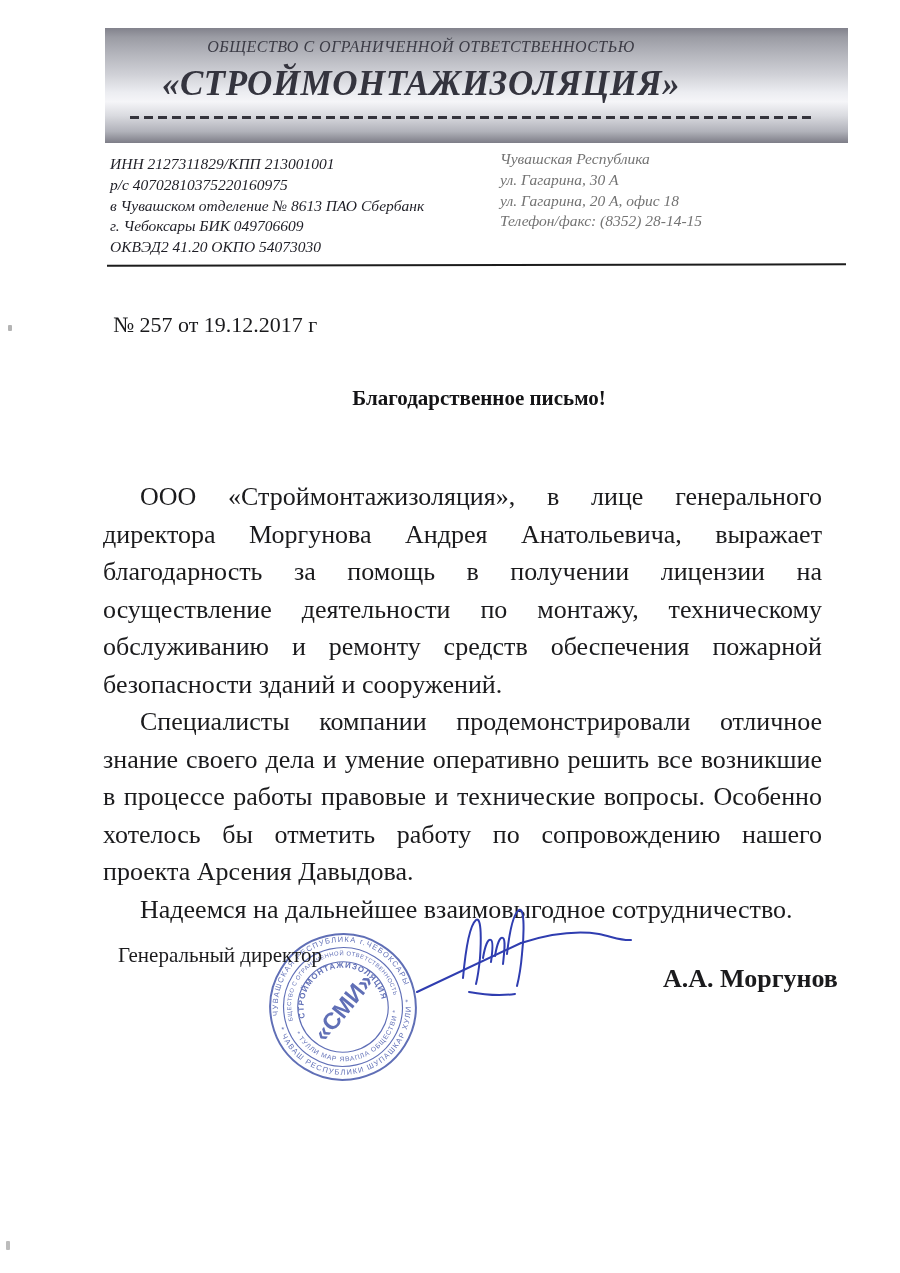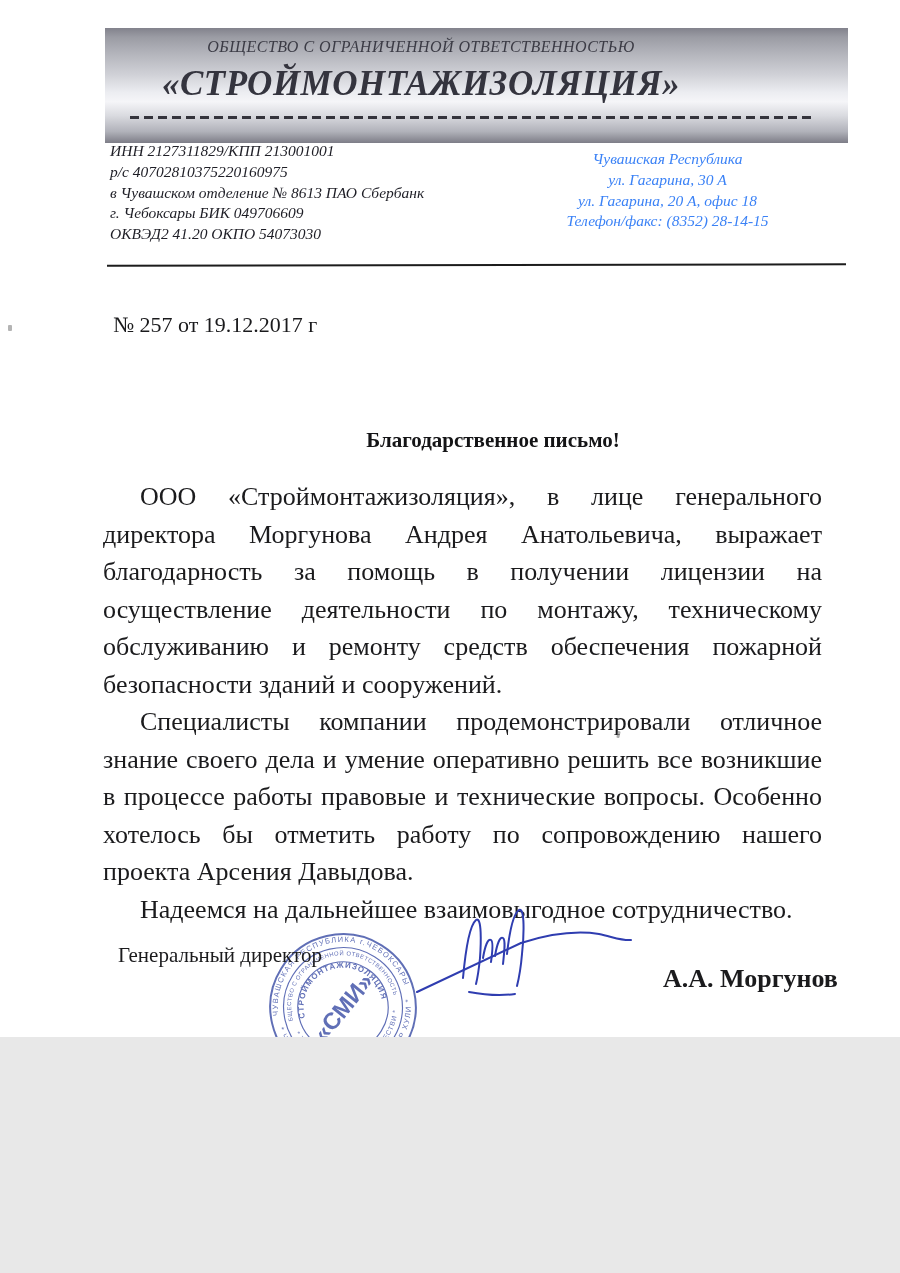--- a/index.html
+++ b/index.html
@@ -1,18 +1,18 @@
 <!DOCTYPE html>
 <html lang="ru"><head>
 <meta charset="utf-8">
 <style>
   html,body{margin:0;padding:0;background:#e8e8e8;}
   .page{
     position:relative;
-    width:900px;height:1037px;
+    width:900px;height:1273px;
     margin:0 auto;
     background:#ffffff;
     font-family:"Liberation Serif", serif;
     color:#1d1d1f;
     overflow:hidden;
   }
   
   .banner{
     position:absolute;left:105px;top:28px;width:743px;height:115px;
     background:linear-gradient(180deg,
@@ -31,40 +31,40 @@
     position:absolute;left:0;right:0;top:36px;
     font-style:italic;font-size:35px;font-weight:600;
     letter-spacing:.5px;color:#34343e;
   }
   .banner-dashes{
     position:absolute;left:25px;top:88px;width:682px;height:3px;
     background:repeating-linear-gradient(90deg,#34343c 0 9px,transparent 9px 14px);
   }
   
   .req-left{
-    position:absolute;left:110px;top:141px;width:390px;
+    position:absolute;left:110px;top:154px;width:390px;
     font-style:italic;font-size:15.5px;line-height:20.8px;color:#1e1e26;
   }
   .req-right{
     position:absolute;left:500px;top:149px;width:335px;
-    font-style:italic;font-size:15.5px;line-height:20.8px;color:#3b82f6;
-    text-align:center;
+    font-style:italic;font-size:15.5px;line-height:20.8px;color:#737373;
+    text-align:left;
   }
   .header-rule{
     position:absolute;left:107px;top:264px;width:739px;height:2px;
     background:#1c1c1c;transform:rotate(-0.12deg);
   }
   
   .number-line{
     position:absolute;left:113px;top:312px;
     font-size:22px;color:#1a1a1c;
   }
   .letter-title{
-    position:absolute;left:103px;top:386px;width:780px;
-    text-align:center;font-weight:bold;font-size:21px;color:#141416;margin-top:42px;
+    position:absolute;left:89px;top:386px;width:780px;
+    text-align:center;font-weight:bold;font-size:21px;color:#141416;
   }
   .body-text{
     position:absolute;left:103px;top:478px;width:719px;
     font-size:26px;line-height:37.5px;color:#1b1b1d;
   }
   .body-text p{
     margin:0;text-indent:37px;text-align:justify;
   }
   
   .sig-title{

